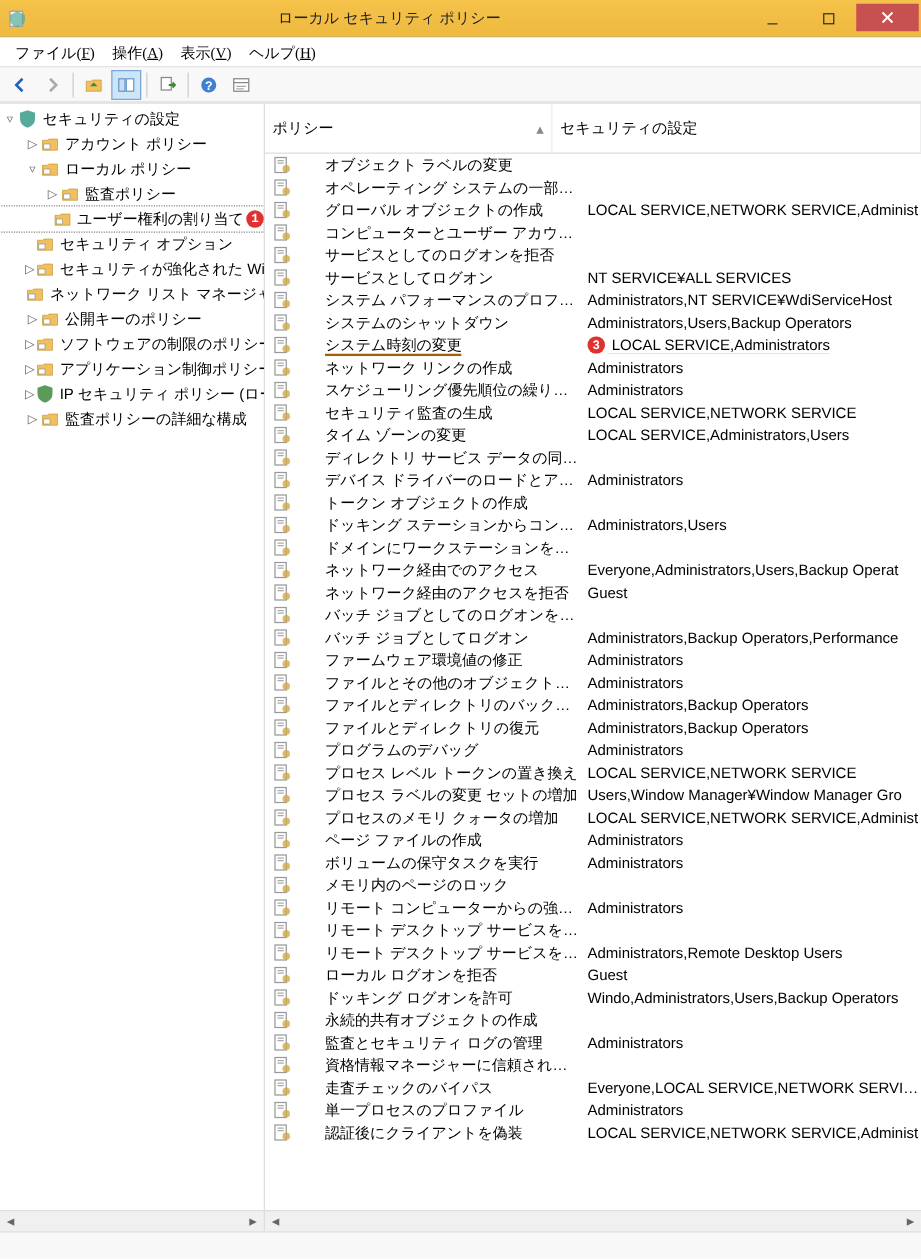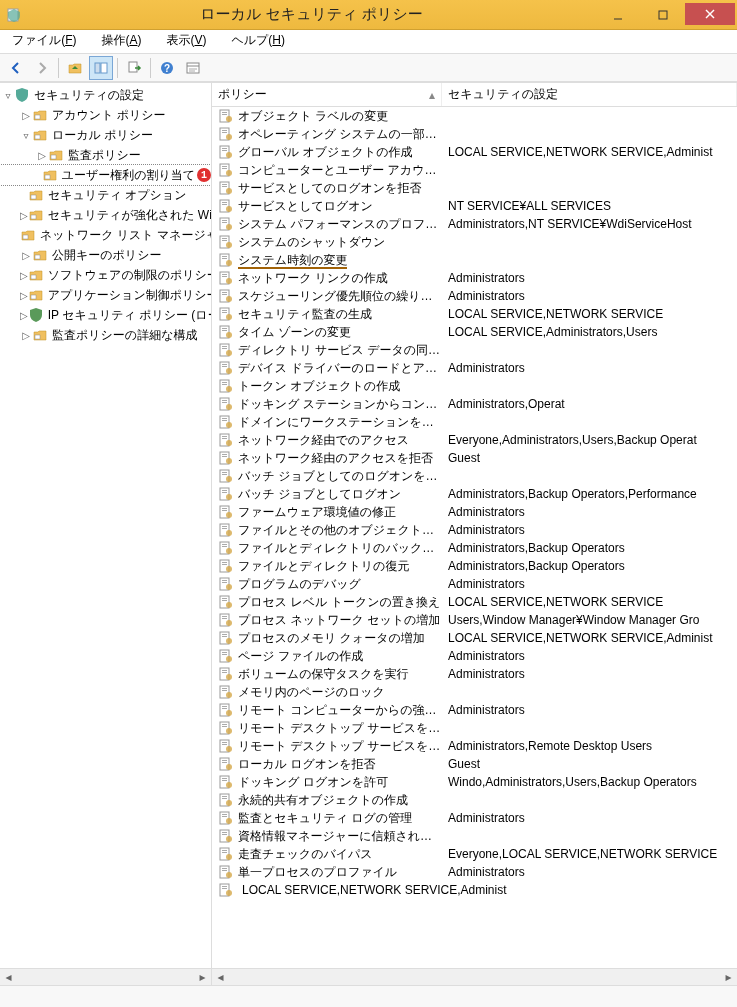--- a/index.html
+++ b/index.html
@@ -1,54 +1,54 @@
 <!DOCTYPE html>
 <html><head>
 <meta charset="utf-8">
 <style>
 * { box-sizing: border-box; margin: 0; padding: 0; }
 body { font-family: "Meiryo UI", "Segoe UI", sans-serif; font-size: 12px; background: #fff; width: 737px; height: 1007px; overflow: hidden; display: flex; flex-direction: column; }
 
 
 .titlebar { height: 30px; background: linear-gradient(#f5c24a, #eeb93f); display: flex; align-items: center; border-bottom: 1px solid #d0a030; }
 .titlebar .icon { width: 16px; height: 16px; margin: 0 6px; }
-.titlebar .title { flex: 1; text-align: center; font-size: 15px; color: #222; }
+.titlebar .title { flex: 1; text-align: center; font-size: 12px; color: #222; }
 .titlebar .btns { display: flex; }
 .titlebar .btn { width: 45px; height: 24px; display: flex; align-items: center; justify-content: center; color: #333; }
 .titlebar .btn.close { background: #c75050; color: #fff; width: 50px; height: 22px; margin-right: 2px; }
 .titlebar .btn svg { width: 10px; height: 10px; }
 
 
-.menubar { height: 24px; background: #fff; border-bottom: 1px solid #ddd; display: flex; align-items: flex-start; padding: 0 6px; gap: 13px; }
+.menubar { height: 24px; background: #fff; border-bottom: 1px solid #ddd; display: flex; align-items: flex-end; padding: 0 6px; gap: 2px; font-family: Liberation Serif, serif; }
 .menubar .item { padding: 2px 6px; cursor: default; }
 .menubar .item u { text-decoration: underline; }
 
 
 .toolbar { height: 28px; background: #f8f8f8; border-bottom: 1px solid #ddd; display: flex; align-items: center; padding: 0 4px; gap: 2px; }
 .toolbar .tbtn { width: 24px; height: 24px; display: flex; align-items: center; justify-content: center; border: 1px solid transparent; }
 .toolbar .tbtn.active { border: 1px solid #7aa7d6; background: #cde6f7; }
 .toolbar .sep { width: 1px; height: 20px; background: #ccc; margin: 0 2px; }
 
 
 .main { flex: 1; display: flex; border-top: 1px solid #ddd; overflow: hidden; }
 .tree { width: 212px; border-right: 1px solid #ddd; overflow: auto; padding: 2px 0; position: relative; }
 .tree-row { display: flex; align-items: center; height: 20px; white-space: nowrap; cursor: default; position: relative; }
 .tree-row .exp { width: 12px; text-align: center; color: #666; font-size: 10px; }
 .tree-row .ficon { width: 16px; height: 16px; margin-right: 4px; flex-shrink: 0; }
 .tree-row.selected { outline: 1px dotted #888; }
 .badge { display: inline-flex; width: 14px; height: 14px; border-radius: 50%; background: #e03030; color: #fff; font-size: 10px; font-weight: bold; align-items: center; justify-content: center; margin-left: 2px; flex-shrink: 0; }
 
 .list { flex: 1; overflow: auto; position: relative; }
-.list-header { display: flex; height: 24px; border-bottom: 1px solid #ddd; position: sticky; top: 0; background: #fff; }
+.list-header { display: flex; height: 40px; border-bottom: 1px solid #ddd; position: sticky; top: 0; background: #fff; }
 .list-header .col { padding: 4px 6px; border-right: 1px solid #eee; font-size: 12px; }
 .col-policy { width: 230px; flex-shrink: 0; display: flex; align-items: center; }
 .col-setting { flex: 1; display: flex; align-items: center; }
 .list-row { display: flex; height: 18px; align-items: center; white-space: nowrap; cursor: default; }
 .list-row .picon { width: 16px; height: 16px; margin: 0 4px 0 6px; flex-shrink: 0; }
-.list-row .ptext { width: 206px; overflow: hidden; text-overflow: ellipsis; flex-shrink: 0; }
+.list-row .ptext { width: 206px; overflow: hidden; text-overflow: ellipsis; flex-shrink: 0; margin-left: 22px; }
 .list-row .stext { flex: 1; overflow: hidden; text-overflow: ellipsis; padding-left: 4px; }
 .underline-red { border-bottom: 2px solid #a16207; display: inline; padding-bottom: 0px; }
 .inline-badge { display: inline-flex; width: 14px; height: 14px; border-radius: 50%; background: #e03030; color: #fff; font-size: 10px; font-weight: bold; align-items: center; justify-content: center; vertical-align: middle; margin-right: 2px; }
 
 .statusbar { height: 22px; border-top: 1px solid #ddd; background: #f8f8f8; }
 
 
 .scroll-h { height: 17px; border-top: 1px solid #ddd; background: #f0f0f0; display: flex; }
 .scroll-h .track { flex: 1; }
 .scroll-h .arrow { width: 17px; display: flex; align-items: center; justify-content: center; color: #666; }
@@ -331,29 +331,31 @@
           <div class="stext">Administrators,NT SERVICE¥WdiServiceHost</div>
         </div>
         <div class="list-row">
           <svg class="picon" viewBox="0 0 16 16">
             <rect x="2" y="2" width="9" height="12" fill="#fff" stroke="#999"></rect>
             <rect x="4" y="4" width="5" height="1" fill="#aaa"></rect>
             <rect x="4" y="6" width="5" height="1" fill="#aaa"></rect>
             <circle cx="11" cy="11" r="3" fill="#d4a848" opacity="0.8"></circle>
           </svg>
           <div class="ptext">システムのシャットダウン</div>
+          <div class="stext">Administrators,Users,Backup Operators</div>
         </div>
         <div class="list-row">
           <svg class="picon" viewBox="0 0 16 16">
             <rect x="2" y="2" width="9" height="12" fill="#fff" stroke="#999"></rect>
             <rect x="4" y="4" width="5" height="1" fill="#aaa"></rect>
             <rect x="4" y="6" width="5" height="1" fill="#aaa"></rect>
             <circle cx="11" cy="11" r="3" fill="#d4a848" opacity="0.8"></circle>
           </svg>
           <div class="ptext"><span class="underline-red">システム時刻の変更</span></div>
+          <div class="stext"><span class="inline-badge">3</span><span class="underline-red"> LOCAL SERVICE,Administrators</span></div>
         </div>
         <div class="list-row">
           <svg class="picon" viewBox="0 0 16 16">
             <rect x="2" y="2" width="9" height="12" fill="#fff" stroke="#999"></rect>
             <rect x="4" y="4" width="5" height="1" fill="#aaa"></rect>
             <rect x="4" y="6" width="5" height="1" fill="#aaa"></rect>
             <circle cx="11" cy="11" r="3" fill="#d4a848" opacity="0.8"></circle>
           </svg>
           <div class="ptext">ネットワーク リンクの作成</div>
           <div class="stext">Administrators</div>
@@ -419,21 +421,21 @@
           <div class="stext"></div>
         </div>
         <div class="list-row">
           <svg class="picon" viewBox="0 0 16 16">
             <rect x="2" y="2" width="9" height="12" fill="#fff" stroke="#999"></rect>
             <rect x="4" y="4" width="5" height="1" fill="#aaa"></rect>
             <rect x="4" y="6" width="5" height="1" fill="#aaa"></rect>
             <circle cx="11" cy="11" r="3" fill="#d4a848" opacity="0.8"></circle>
           </svg>
           <div class="ptext">ドッキング ステーションからコンピューターを削除</div>
-          <div class="stext">Administrators,Operat</div>
+          <div class="stext">Administrators,Users</div>
         </div>
         <div class="list-row">
           <svg class="picon" viewBox="0 0 16 16">
             <rect x="2" y="2" width="9" height="12" fill="#fff" stroke="#999"></rect>
             <rect x="4" y="4" width="5" height="1" fill="#aaa"></rect>
             <rect x="4" y="6" width="5" height="1" fill="#aaa"></rect>
             <circle cx="11" cy="11" r="3" fill="#d4a848" opacity="0.8"></circle>
           </svg>
           <div class="ptext">ドメインにワークステーションを追加</div>
           <div class="stext"></div>
@@ -538,21 +540,21 @@
           <div class="ptext">プロセス レベル トークンの置き換え</div>
           <div class="stext">LOCAL SERVICE,NETWORK SERVICE</div>
         </div>
         <div class="list-row">
           <svg class="picon" viewBox="0 0 16 16">
             <rect x="2" y="2" width="9" height="12" fill="#fff" stroke="#999"></rect>
             <rect x="4" y="4" width="5" height="1" fill="#aaa"></rect>
             <rect x="4" y="6" width="5" height="1" fill="#aaa"></rect>
             <circle cx="11" cy="11" r="3" fill="#d4a848" opacity="0.8"></circle>
           </svg>
-          <div class="ptext">プロセス ネットワーク セットの増加</div>
+          <div class="ptext">プロセス ラベルの変更 セットの増加</div>
           <div class="stext">Users,Window Manager¥Window Manager Gro</div>
         </div>
         <div class="list-row">
           <svg class="picon" viewBox="0 0 16 16">
             <rect x="2" y="2" width="9" height="12" fill="#fff" stroke="#999"></rect>
             <rect x="4" y="4" width="5" height="1" fill="#aaa"></rect>
             <rect x="4" y="6" width="5" height="1" fill="#aaa"></rect>
             <circle cx="11" cy="11" r="3" fill="#d4a848" opacity="0.8"></circle>
           </svg>
           <div class="ptext">プロセスのメモリ クォータの増加</div>
@@ -688,20 +690,21 @@
           <div class="ptext">単一プロセスのプロファイル</div>
           <div class="stext">Administrators</div>
         </div>
         <div class="list-row">
           <svg class="picon" viewBox="0 0 16 16">
             <rect x="2" y="2" width="9" height="12" fill="#fff" stroke="#999"></rect>
             <rect x="4" y="4" width="5" height="1" fill="#aaa"></rect>
             <rect x="4" y="6" width="5" height="1" fill="#aaa"></rect>
             <circle cx="11" cy="11" r="3" fill="#d4a848" opacity="0.8"></circle>
           </svg>
+          <div class="ptext">認証後にクライアントを偽装</div>
           <div class="stext">LOCAL SERVICE,NETWORK SERVICE,Administ</div>
         </div>
       </div>
   </div>
 </div>
 
 <div style="display:flex">
   <div class="scroll-h" style="width:212px;border-right:1px solid #ddd">
     <div class="arrow">◂</div>
       <div class="track"></div>

